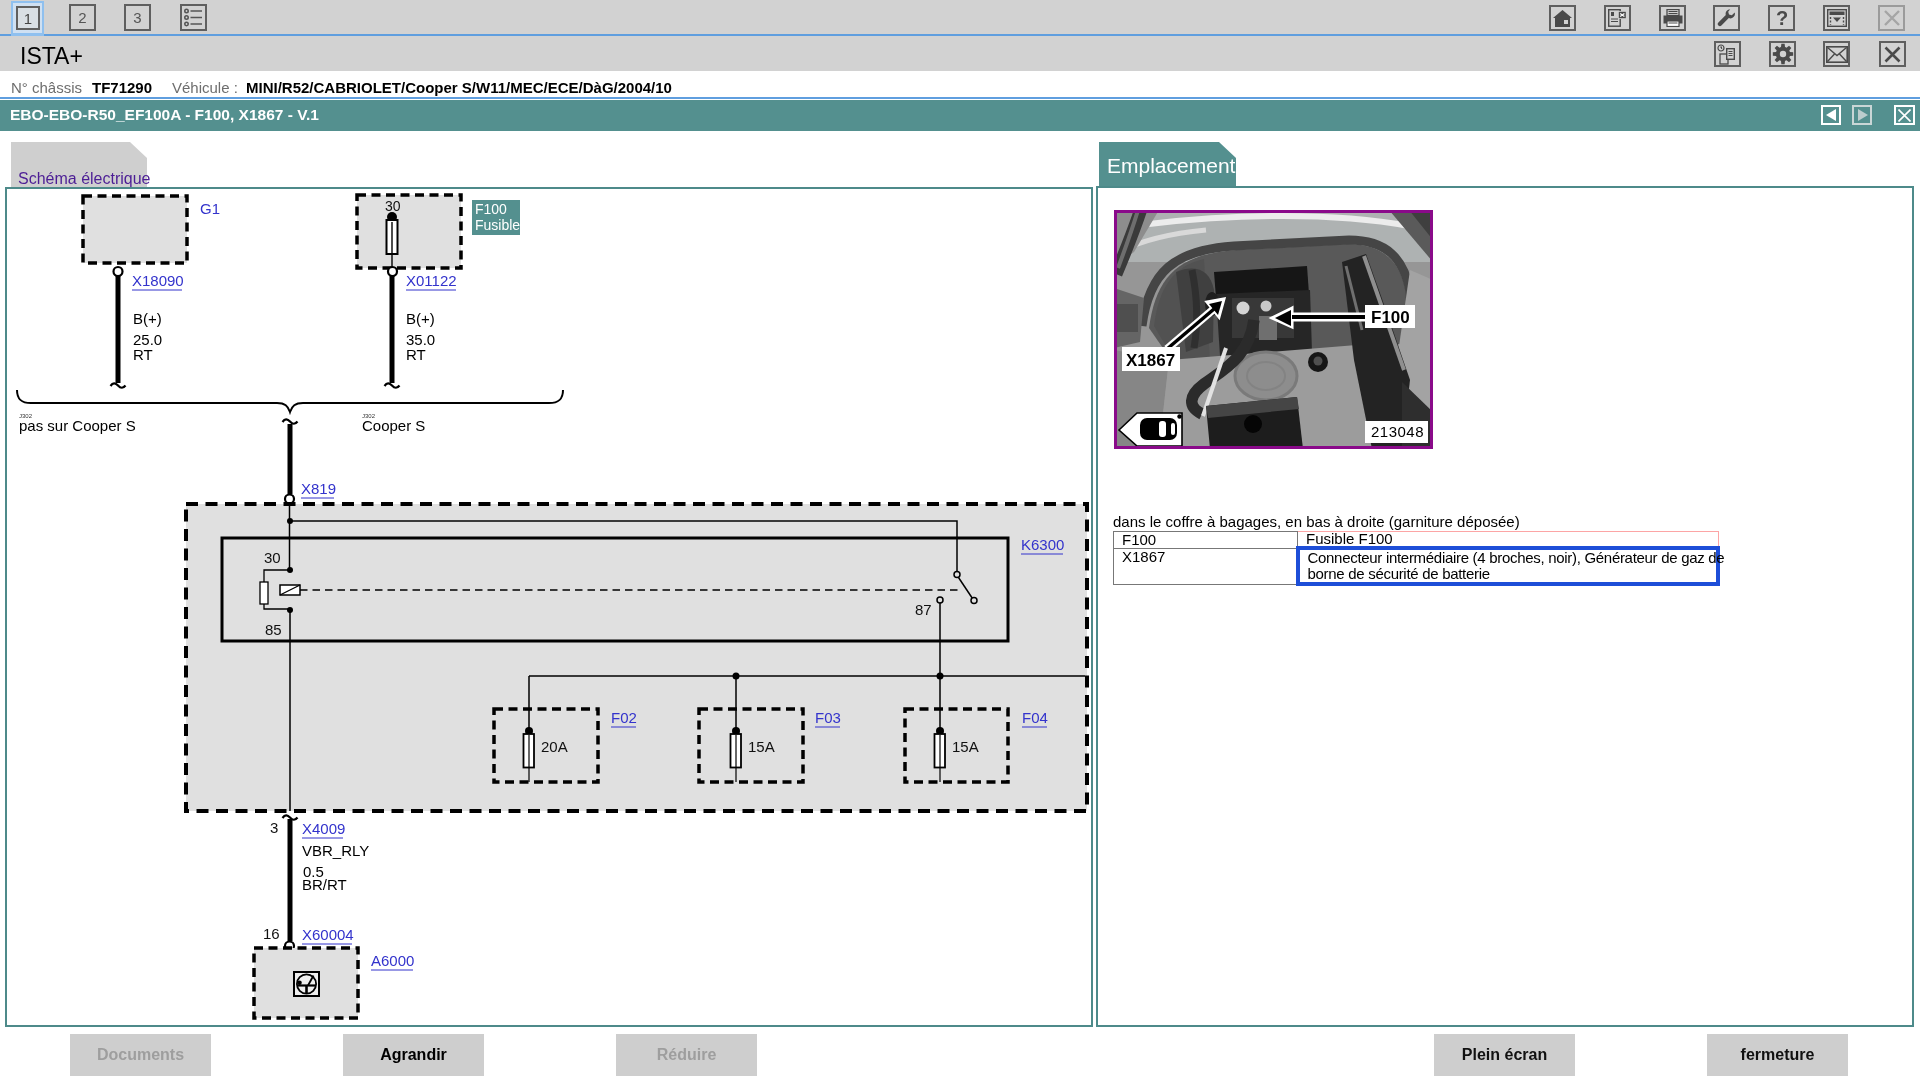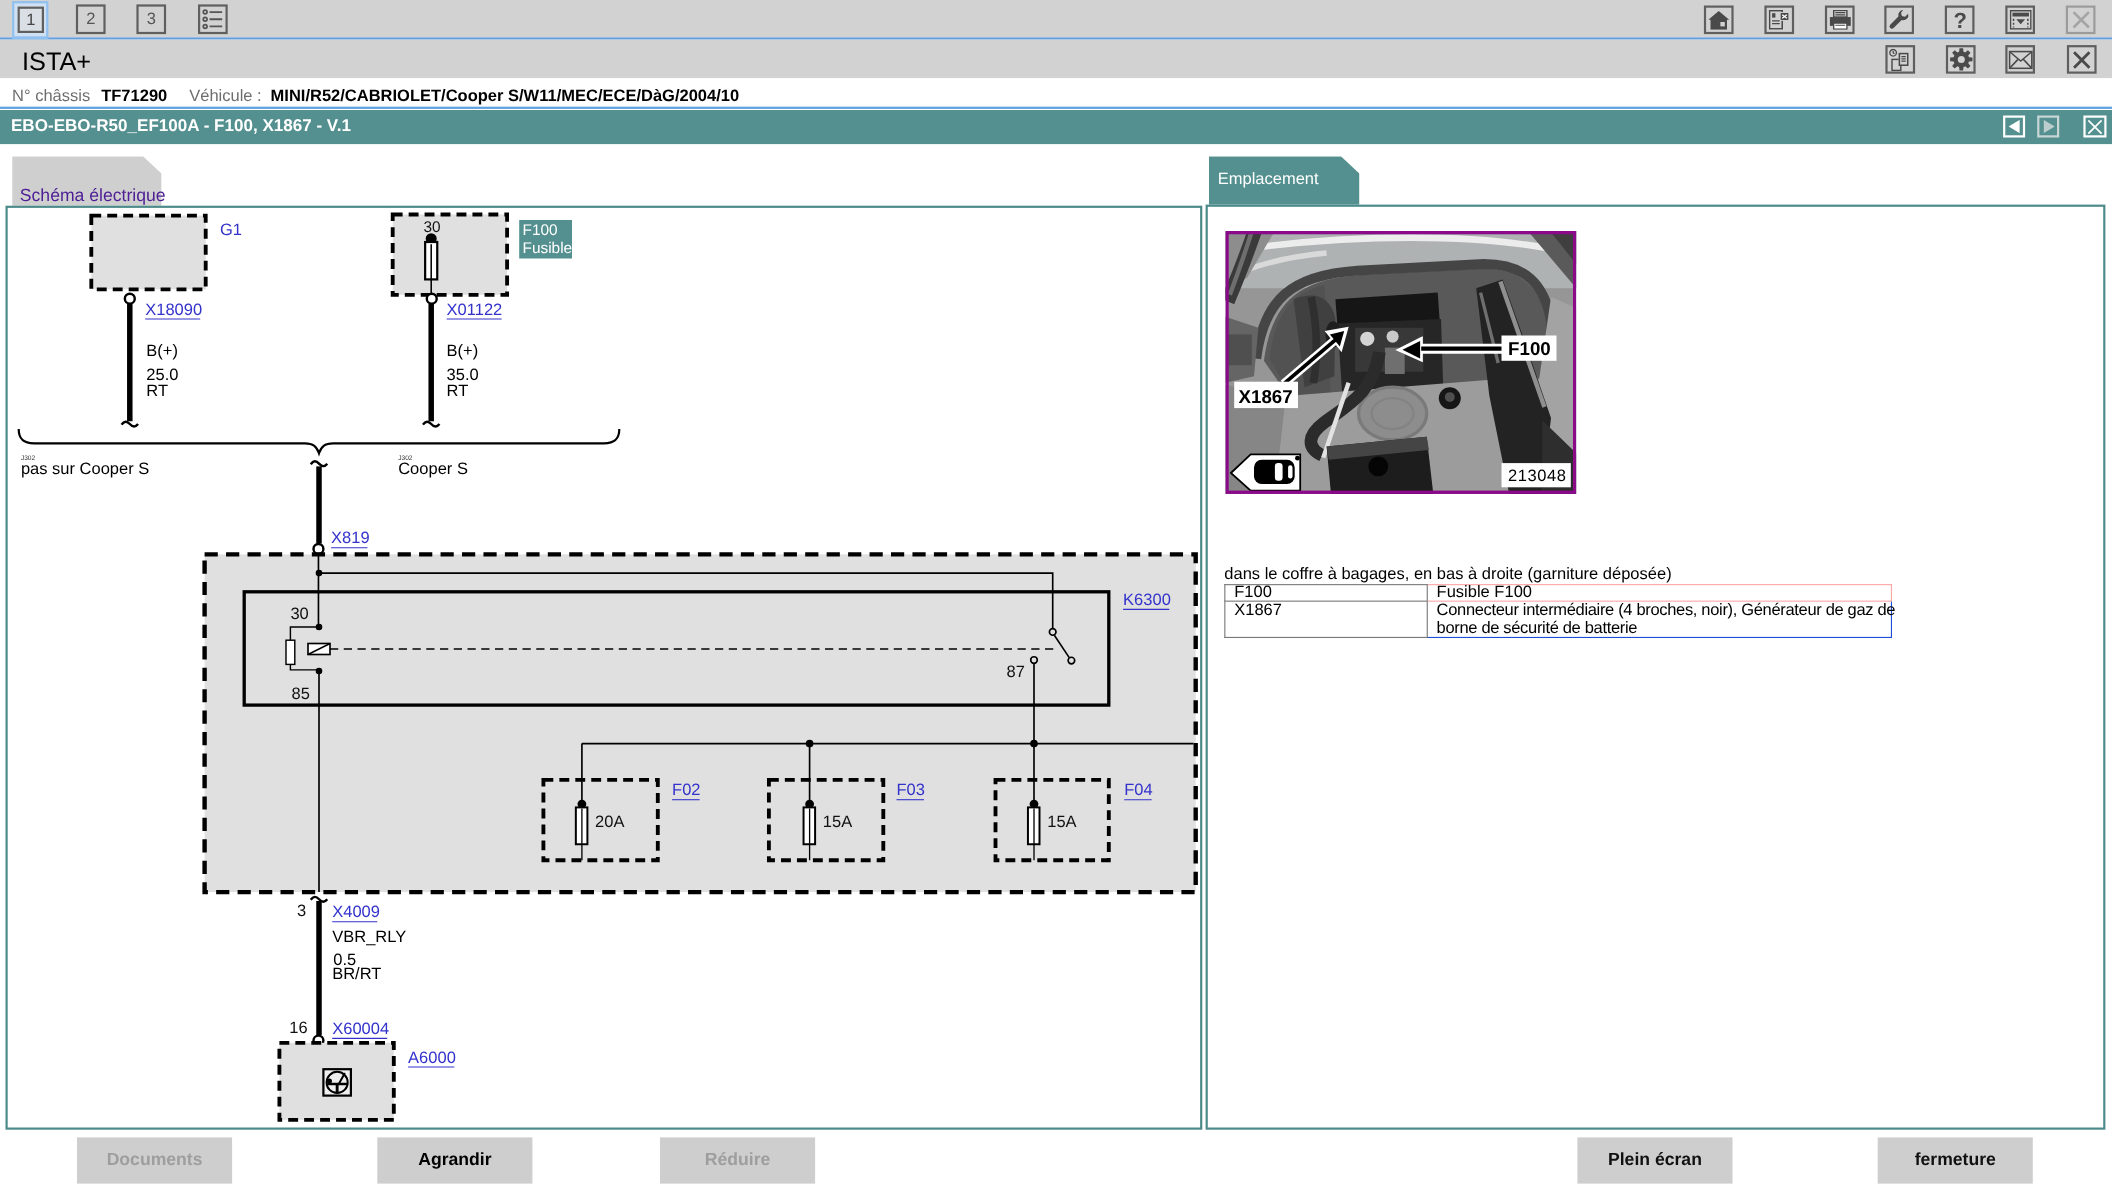--- a/index.html
+++ b/index.html
@@ -130,21 +130,21 @@
 <div class="abs" style="left:172px;top:79px;font-size:15px;font-weight:normal;color:#6e6e6e">Véhicule :</div>
 <div class="abs" style="left:246px;top:79px;font-size:15px;font-weight:bold;color:#000">MINI/R52/CABRIOLET/Cooper S/W11/MEC/ECE/DàG/2004/10</div>
 <div class="abs" style="left:0;top:97px;width:1920px;height:2px;background:#5f9edf"></div>
 
 <div class="abs" style="left:0;top:100px;width:1920px;height:31px;background:#54908f"></div>
 <div class="abs" style="left:10px;top:106px;font-size:15.5px;font-weight:bold;color:#fff">EBO-EBO-R50_EF100A - F100, X1867 - V.1</div>
 
 <div class="abs" style="left:11px;top:142px;width:136px;height:47px;background:#cfcfcf;clip-path:polygon(0 0,119px 0,136px 16px,136px 47px,0 47px)"></div>
 <div class="abs" style="left:18px;top:170px;font-size:16px;color:#4c1d95">Schéma électrique</div>
 <div class="abs" style="left:1099px;top:142px;width:137px;height:47px;background:#54908f;clip-path:polygon(0 0,120px 0,137px 16px,137px 47px,0 47px)"></div>
-<div class="abs" style="left:1107px;top:154px;font-size:15px;color:#fff">Emplacement</div>
+<div class="abs" style="left:1107px;top:154px;font-size:21px;color:#fff">Emplacement</div>
 
 <div class="abs" style="left:5px;top:187px;width:1088px;height:840px;border:2px solid #4d8a8a;background:#fff"></div>
 <div class="abs" style="left:1096px;top:186px;width:818px;height:841px;border:2px solid #4d8a8a;border-bottom-width:2px;background:#fff"></div>
 
 <svg class="abs" style="left:7px;top:189px" width="1084" height="836" viewBox="0 0 1084 836" font-family="Liberation Sans,sans-serif">
 
 <rect x="76" y="7" width="104" height="67" fill="#e0e0e0" stroke="#000" stroke-width="3.5" stroke-dasharray="9 5.5"></rect>
 <text x="193" y="25" font-size="15" fill="#3333cc">G1</text>
 <path d="M111,87 V194" stroke="#000" stroke-width="5"></path>
 <path d="M103.5,197 q3.5,-5 7.5,-0.5 q4,4.5 7.5,0" stroke="#000" stroke-width="2.2" fill="none"></path>
@@ -328,22 +328,22 @@
 
 <div class="abs" style="left:1113px;top:513px;font-size:15px;color:#000">dans le coffre à bagages, en bas à droite (garniture déposée)</div>
 <table class="abs" style="left:1113px;top:531px;width:607px;border-collapse:collapse;table-layout:fixed;font-size:15px;color:#000">
 <tbody>
       <tr>
         <td style="border:1px solid #777;width:184px;padding:0 0 0 8px;height:15px;line-height:14px">F100</td>
         <td style="border:1px solid #fca5a5;padding:0 0 0 8px;line-height:14px">Fusible F100</td>
       </tr>
 <tr>
         <td style="border:1px solid #777;padding:0 0 0 8px;vertical-align:top;line-height:15px">X1867</td>
-        <td style="border:1px solid #1d4ed8;padding:0 0 0 8px;line-height:16px;white-space:nowrap;letter-spacing:-0.3px">Connecteur intermédiaire (4 broches, noir), Générateur de gaz de<br>borne de sécurité de batterie</td>
+        <td style="border:4px solid #1d4ed8;padding:0 0 0 8px;line-height:16px;white-space:nowrap;letter-spacing:-0.3px">Connecteur intermédiaire (4 broches, noir), Générateur de gaz de<br>borne de sécurité de batterie</td>
       </tr>
 </tbody>
   </table>
 
 <div class="btn" style="left:70px;top:1034px;color:#9e9e9e">Documents</div>
 <div class="btn" style="left:343px;top:1034px;color:#000000">Agrandir</div>
-<div class="btn" style="left:600px;top:1034px;color:#9e9e9e">Réduire</div>
+<div class="btn" style="left:616px;top:1034px;color:#9e9e9e">Réduire</div>
 <div class="btn" style="left:1434px;top:1034px;color:#111">Plein écran</div>
 <div class="btn" style="left:1707px;top:1034px;color:#111">fermeture</div>
 
 </body></html>

